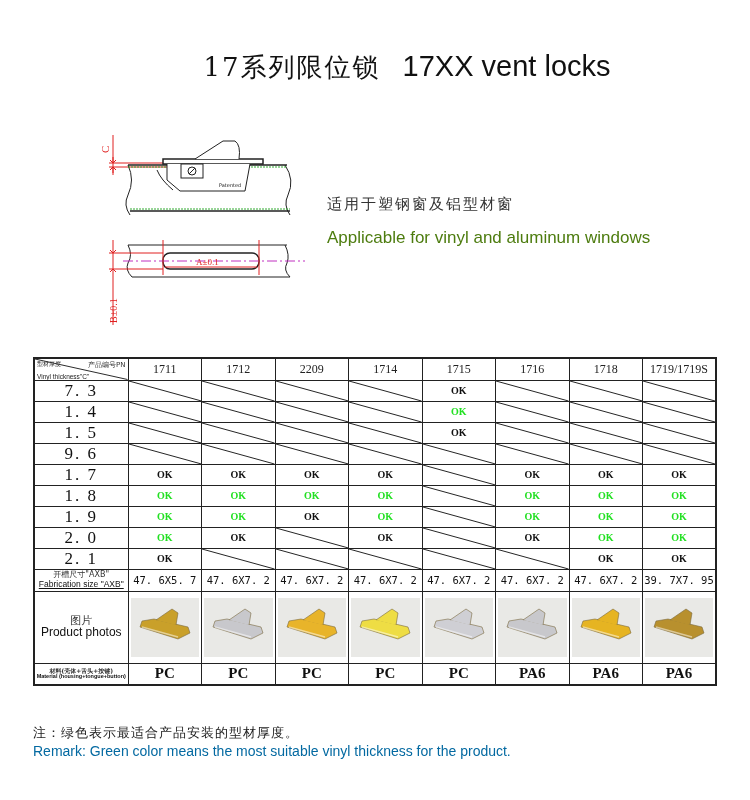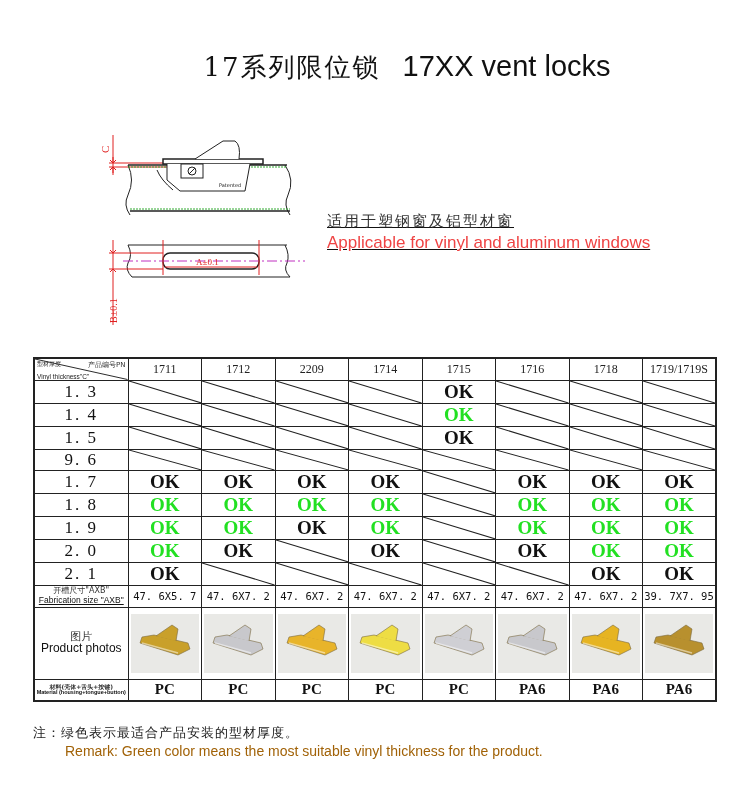--- a/index.html
+++ b/index.html
@@ -6,39 +6,39 @@
   html, body { width: 750px; height: 800px; background: #ffffff; overflow: hidden; }
   body { position: relative; font-family: "Liberation Sans", sans-serif; color: #111; }
 
   .title { position: absolute; left: 0; top: 50px; width: 750px; text-align: center;
            font-size: 29px; font-family: "Liberation Sans", sans-serif; color: #111; margin-left: 32px; }
   .title .cn { font-family: "DejaVu Serif", serif; font-size: 26px; letter-spacing: 2px; }
   .title .en { margin-left: 14px; }
 
   .drawing { position: absolute; left: 95px; top: 135px; width: 220px; height: 195px; }
 
-  .applic { position: absolute; left: 327px; top: 212px; text-decoration: underline; }
+  .applic { position: absolute; left: 327px; top: 195px; }
   .applic .cn { font-family: "DejaVu Serif", serif; font-size: 15px; color: #333; letter-spacing: 2px; }
-  .applic .en { font-size: 17px; color: #ef4444; margin-top: 2px; }
+  .applic .en { font-size: 17px; color: #4d7c0f; margin-top: 14px; }
 
   table.spec { position: absolute; left: 33px; top: 357px; border-collapse: collapse;
                border: 2px solid #222; table-layout: fixed; }
   table.spec td { border: 1.5px solid #222; text-align: center; vertical-align: middle;
                   font-family: "Liberation Serif", serif; font-size: 12px; position: relative;
                   padding: 0; overflow: hidden; }
   col.c0 { width: 94px; }
   col.cx { width: 73.5px; }
   tr.hdr td { height: 22px; font-size: 12px; color: #222; }
   tr.row td { height: 20.5px; }
   tr.row td.thick { font-size: 17px; letter-spacing: 2px; }
   tr.fab td { height: 22px; font-family: "DejaVu Sans Mono", monospace; font-size: 10.5px; }
   tr.photo td { height: 72px; }
   tr.mat td { height: 22px; font-size: 15px; font-weight: bold; }
 
-  .ok { font-family: "Liberation Serif", serif; font-size: 19px; font-weight: bold; color: #111; }
+  .ok { font-family: "Liberation Serif", serif; font-size: 10px; font-weight: bold; color: #111; }
   .ok.green { color: #22e022; }
 
   .diag { position: absolute; inset: 0; }
   .diag svg { width: 100%; height: 100%; display: block; }
 
   .hdrcell { text-align: left; }
   .hdrcell .tl { position: absolute; left: 2px; top: 1px; font-size: 6px; font-family: "DejaVu Sans", sans-serif; color: #333; }
   .hdrcell .tr { position: absolute; right: 2px; top: 1px; font-size: 7px; font-family: "DejaVu Sans", sans-serif; color: #333; }
   .hdrcell .bl { position: absolute; left: 2px; bottom: 0px; font-size: 6.5px; font-family: "Liberation Sans", sans-serif; color: #222; text-decoration: underline; }
 
@@ -49,21 +49,21 @@
   .lbl2.small .en { font-size: 5.5px; }
   .lbl2.photo .cn { font-size: 11px; }
   .lbl2.photo .en { font-size: 12px; }
 
   .photo-box { position: absolute; left: 2px; right: 2px; top: 6px; bottom: 6px; background: #e9e9e6;
                display: flex; align-items: center; justify-content: center; }
   .photo-box svg { width: 62px; height: 44px; }
 
   .remark { position: absolute; left: 33px; top: 724px; }
   .remark .cn { font-family: "DejaVu Serif", serif; font-size: 13px; color: #222; letter-spacing: 1px; }
-  .remark .en { font-size: 14px; color: #a16207; margin-top: 1px; margin-left: 32px; }
+  .remark .en { font-size: 14px; color: #0369a1; margin-top: 1px; }
 </style>
 </head>
 <body>
 
 <div class="title">
   <span class="cn">17系列限位锁</span>
   <span class="en">17XX vent locks</span>
 </div>
 
 <div class="drawing">
@@ -141,21 +141,21 @@
       <td>1711</td>
       <td>1712</td>
       <td>2209</td>
       <td>1714</td>
       <td>1715</td>
       <td>1716</td>
       <td>1718</td>
       <td>1719/1719S</td>
     </tr>
   <tr class="row">
-        <td class="thick">1. 3</td>
+        <td class="thick">7. 3</td>
         <td>
           <div class="diag">
             <svg viewBox="0 0 74 20" preserveAspectRatio="none">
               <line x1="0" y1="0" x2="74" y2="20" stroke="#222" stroke-width="1"></line>
             </svg>
           </div>
         </td>
         <td>
           <div class="diag">
             <svg viewBox="0 0 74 20" preserveAspectRatio="none">

